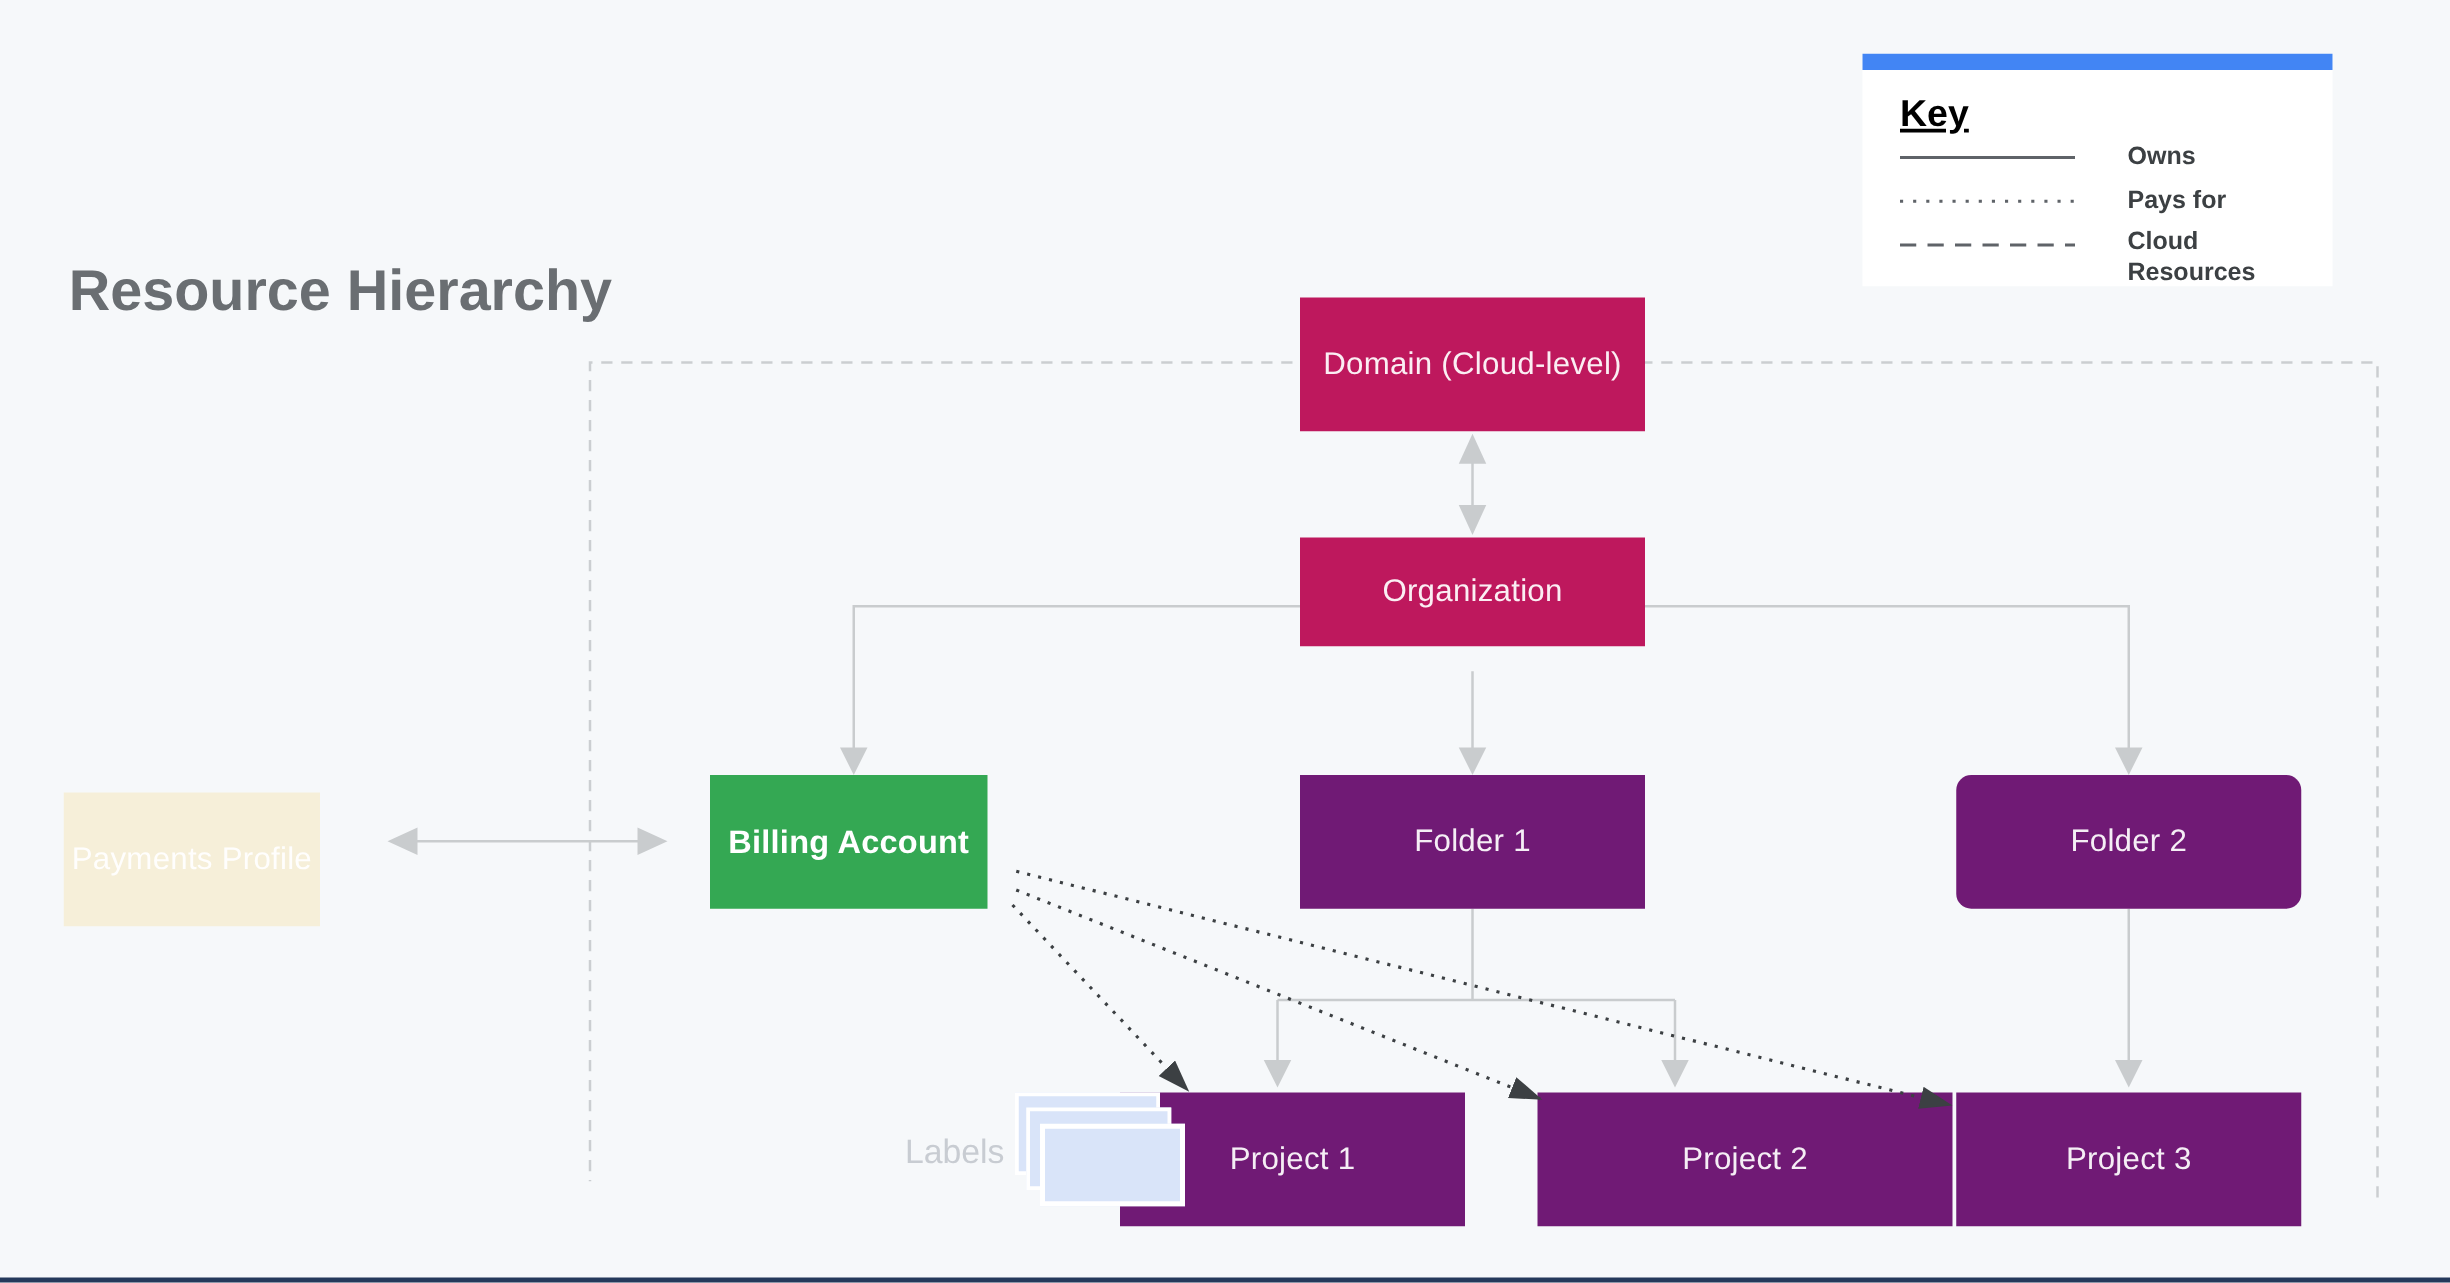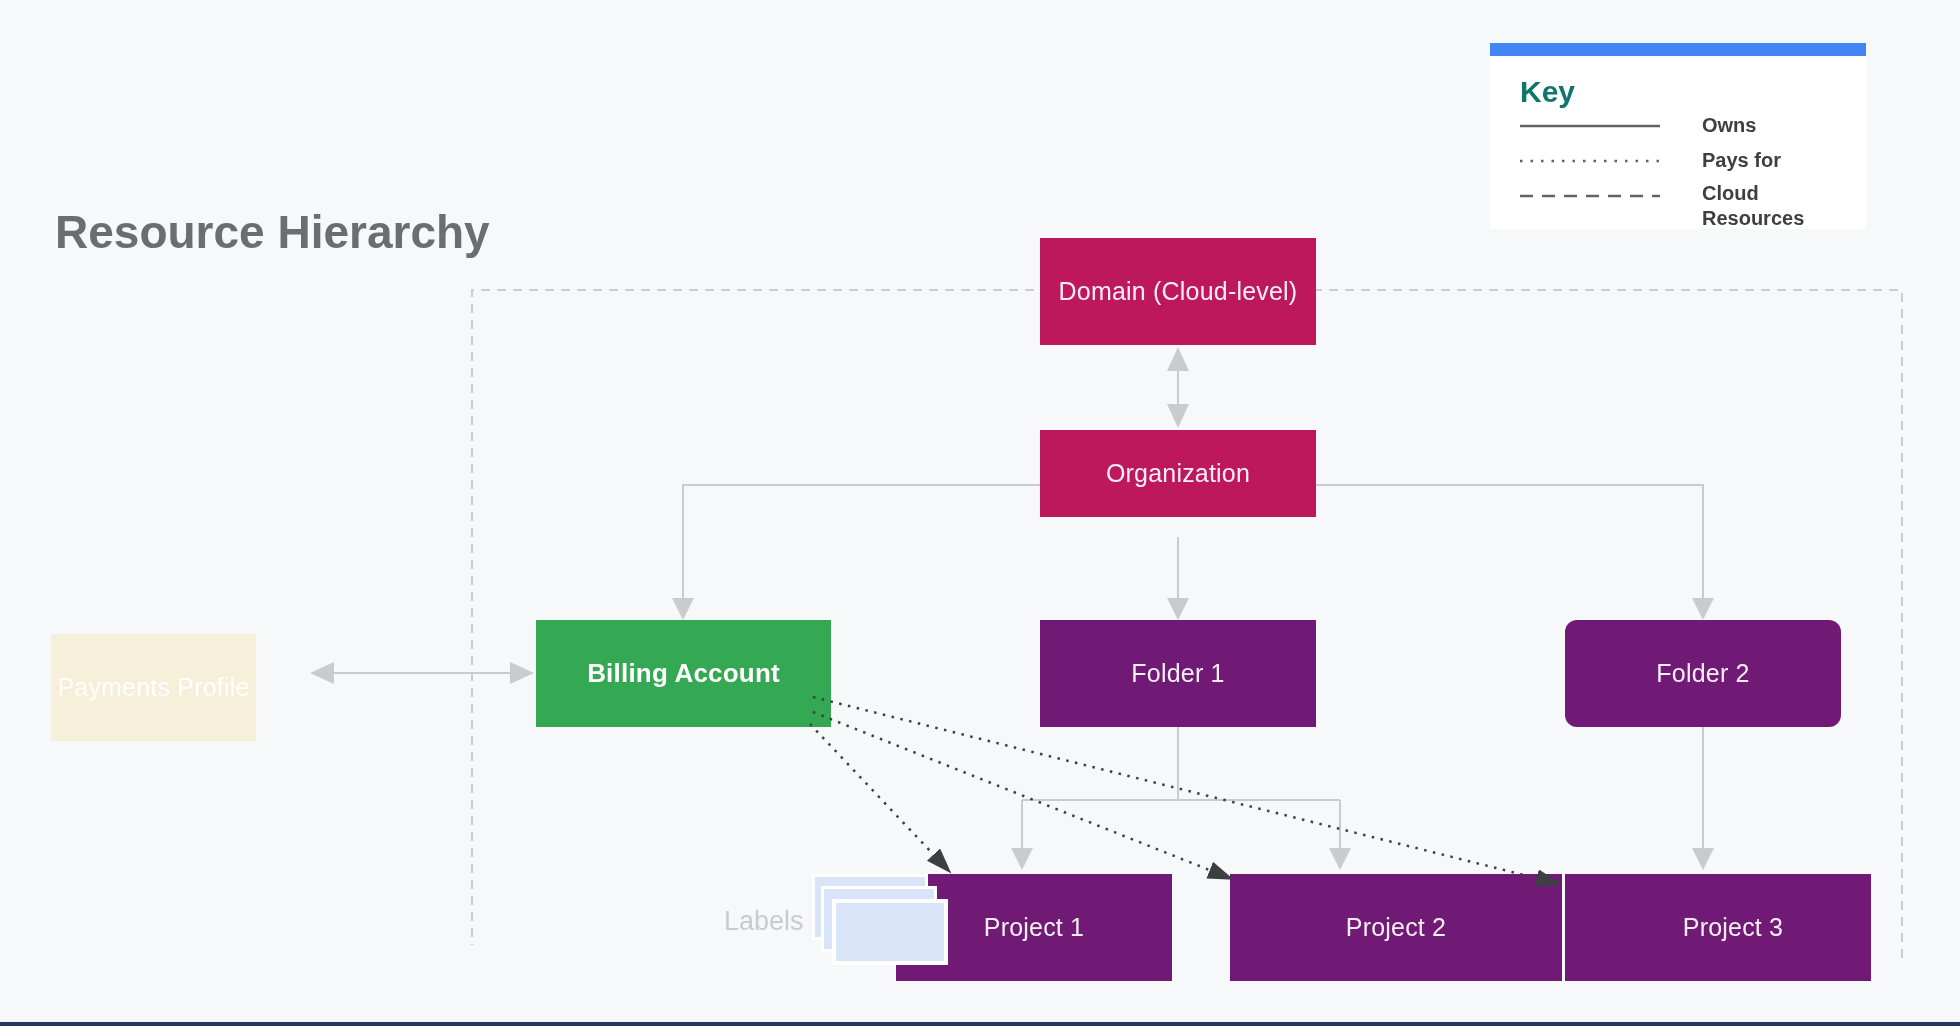--- a/index.html
+++ b/index.html
@@ -14,26 +14,26 @@
     position:absolute;z-index:2;display:flex;align-items:center;justify-content:center;
     color:rgba(255,255,255,0.93);font-size:25px;letter-spacing:0.2px;text-align:center;
   }
   .node.pink{background:#be185d;}
   .node.blue{background:#701a75;}
   .node.cream{background:#F6EFD9;}
   .node.green{background:#34A853;color:#FFFFFF;font-weight:bold;font-size:26px;}
   #node-domain{left:1040px;top:238px;width:276px;height:107px;}
   #node-organization{left:1040px;top:430px;width:276px;height:87px;}
   #node-payments{left:51px;top:634px;width:205px;height:107px;}
-  #node-billing{left:536px;top:620px;width:295px;height:107px;}
+  #node-billing{left:568px;top:620px;width:222px;height:107px;}
   #node-folder1{left:1040px;top:620px;width:276px;height:107px;}
   #node-folder2{left:1565px;top:620px;width:276px;height:107px;border-radius:12px;}
   #node-project1{left:896px;top:874px;width:276px;height:107px;}
   #node-project2{left:1230px;top:874px;width:332px;height:107px;}
-  #node-project3{left:1565px;top:874px;width:276px;height:107px;padding-left:30px;}
+  #node-project3{left:1565px;top:874px;width:276px;height:107px;}
   #svg-over{z-index:4;pointer-events:none;}
   #page-title{
     position:absolute;left:55px;top:185px;z-index:2;
     font-size:46px;color:#6A6E72;font-weight:700;margin-top:20px;
   }
   #labels-caption{
     position:absolute;left:700px;top:906px;z-index:3;
     font-size:27px;color:#C8CCD2;margin-left:24px;
   }
   #labels-icon{position:absolute;left:812px;top:874px;width:140px;height:94px;z-index:3;}
@@ -42,21 +42,21 @@
     background:#D9E4F9;border:3px solid #FFFFFF;
   }
   #labels-icon .card.back{left:0;top:0;}
   #labels-icon .card.mid{left:9px;top:12px;}
   #labels-icon .card.front{left:20px;top:25px;border-width:4px;}
   #key-box{
     position:absolute;left:1490px;top:43px;width:376px;height:186px;z-index:5;
     background:#FFFFFF;
   }
   #key-accent-bar{position:absolute;left:0;top:0;width:100%;height:13px;background:#4285F4;}
-  #key-title{position:absolute;left:30px;top:32px;font-size:30px;font-weight:bold;color:#0f766e;}
+  #key-title{position:absolute;left:30px;top:32px;font-size:30px;font-weight:bold;color:#000000;text-decoration:underline;}
   .legend-line{position:absolute;left:30px;width:140px;height:4px;}
   #legend-line-solid{top:81px;}
   #legend-line-dotted{top:116px;}
   #legend-line-dashed{top:151px;}
   .legend-label{
     position:absolute;left:212px;width:140px;
     font-size:20px;font-weight:bold;color:#3C4043;line-height:25px;
   }
   #legend-label-owns{top:70px;}
   #legend-label-paysfor{top:105px;}

